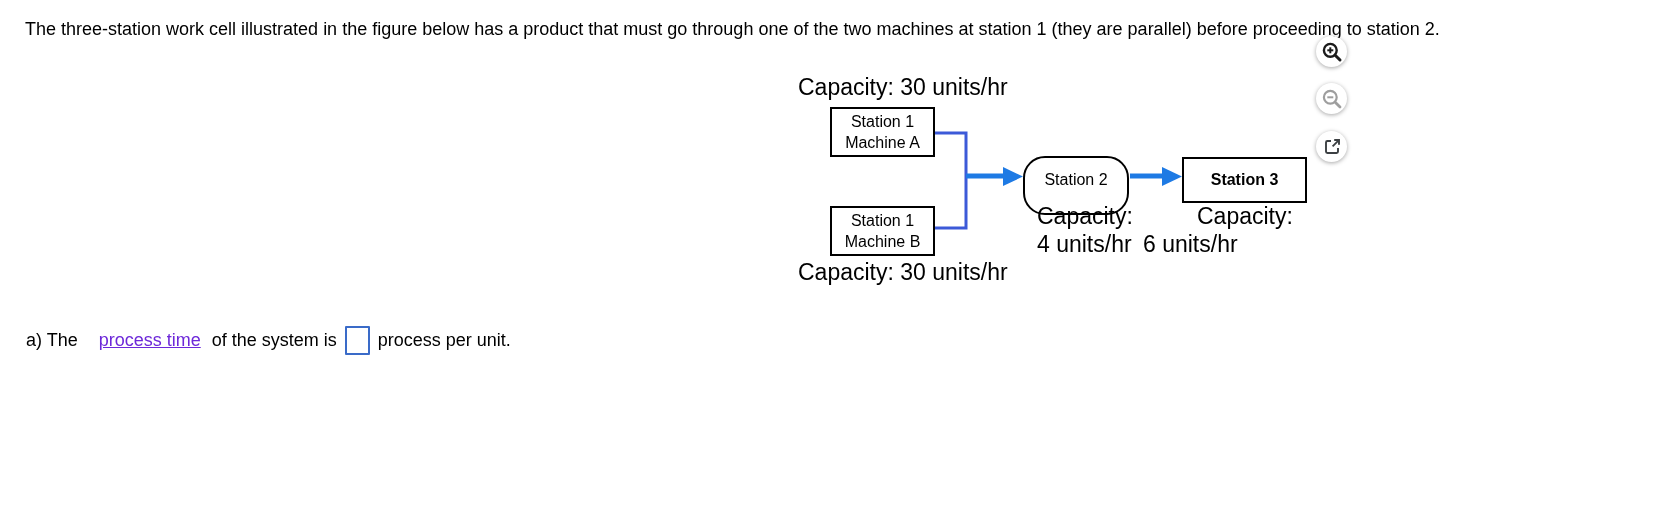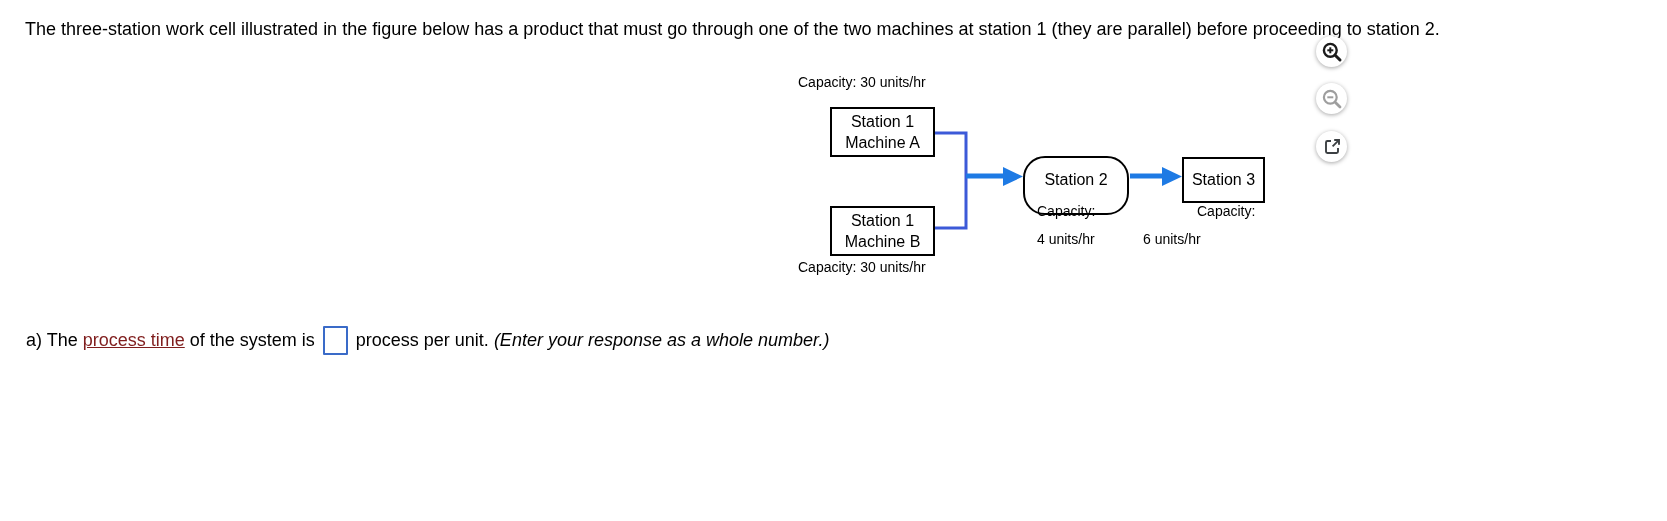--- a/index.html
+++ b/index.html
@@ -16,44 +16,44 @@
   .connectors{position:absolute;left:740px;top:60px;}
   .dbox{
     position:absolute;background:#fff;border:2px solid #000;box-sizing:border-box;
     text-align:center;font-size:16px;z-index:2;
   }
   .dbox .bline{line-height:21px;}
   .dbox .bold{font-weight:normal;}
   .box-a{left:830px;top:107px;width:105px;height:50px;padding-top:2px;}
   .box-b{left:830px;top:206px;width:105px;height:50px;padding-top:2px;}
   .box-s2{left:1023px;top:156px;width:106px;height:59px;line-height:43px;border-radius:22px;}
-  .box-s3{left:1182px;top:157px;width:83px;height:46px;line-height:42px;}
-  .cap{position:absolute;font-size:14px;white-space:nowrap;z-index:2;text-align:right;}
+  .box-s3{left:1182px;top:157px;width:125px;height:46px;line-height:42px;font-weight:bold;}
+  .cap{position:absolute;font-size:23px;white-space:nowrap;z-index:2;text-align:right;}
   .cap-a{left:798px;top:74px;}
   .cap-b{left:798px;top:259px;}
   .cap-s2-1{left:1037px;top:203px;}
   .cap-s2-2{left:1037px;top:231px;}
   .cap-s3-1{left:1197px;top:203px;}
   .cap-s3-2{left:1143px;top:231px;}
   
   .tool-btn{
     position:absolute;left:1316px;width:31px;height:31px;border-radius:50%;
     background:#fff;border:0;padding:0;display:flex;align-items:center;justify-content:center;
     box-shadow:0 1px 4px rgba(0,0,0,.35);cursor:pointer;z-index:3;
   }
   .tool-zoom-in{top:36px;}
   .tool-zoom-out{top:83px;}
   .tool-open{top:131px;}
   
   .question{
     position:absolute;left:26px;top:320px;height:40px;display:flex;align-items:center;
     font-size:18px;white-space:nowrap;
   }
-  .q-gap{margin-left:5px;}
-  .term-link{color:#7f1d1d;text-decoration:underline;margin-left:5px;cursor:pointer;}
+  .q-gap{margin-left:11px;}
+  .term-link{color:#6d28d9;text-decoration:underline;margin-left:21px;cursor:pointer;}
   .answer-box{
     width:25px;height:29px;box-sizing:border-box;border:2px solid #3A6BC8;border-radius:1px;
     margin:0 8px;padding:0;font-size:16px;text-align:center;outline:none;background:#fff;
   }
   .instruction{font-style:italic;margin-left:5px;}
 </style>
 </head>
 <body>
 
 <p class="statement">The three-station work cell illustrated in the figure below has a product that must go through one of the two machines at station 1 (they are parallel) before proceeding to station 2.</p>
@@ -120,14 +120,13 @@
     <line x1="16.6" y1="3.4" x2="10.6" y2="9.4" stroke="#3c4043" stroke-width="1.9"></line>
   </svg>
 </button>
 
 <div class="question">
   <span>a) The</span>
   <a class="term-link">process time</a>
   <span class="q-gap">of the system is</span>
   <input class="answer-box" type="text" value="" style="">
   <span>process per unit.</span>
-  <span class="instruction">(Enter your response as a whole number.)</span>
 </div>
 
 </body></html>

